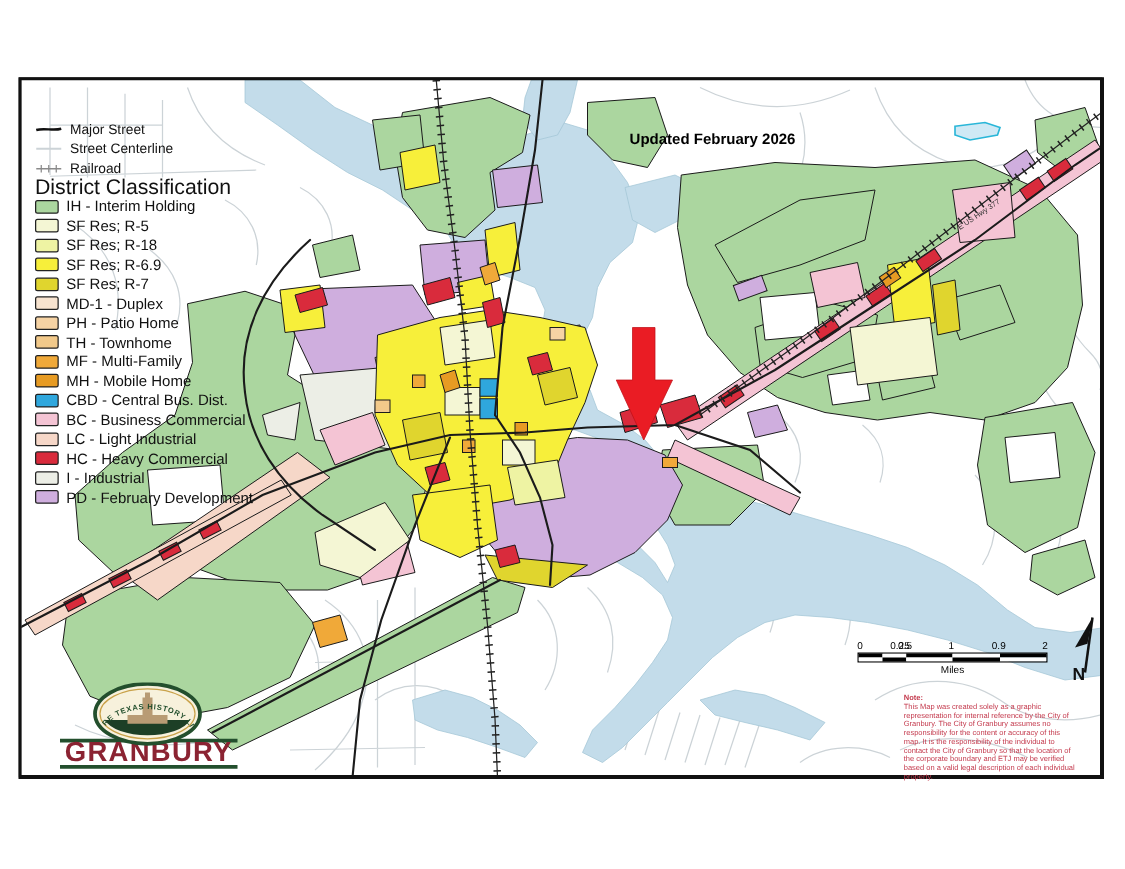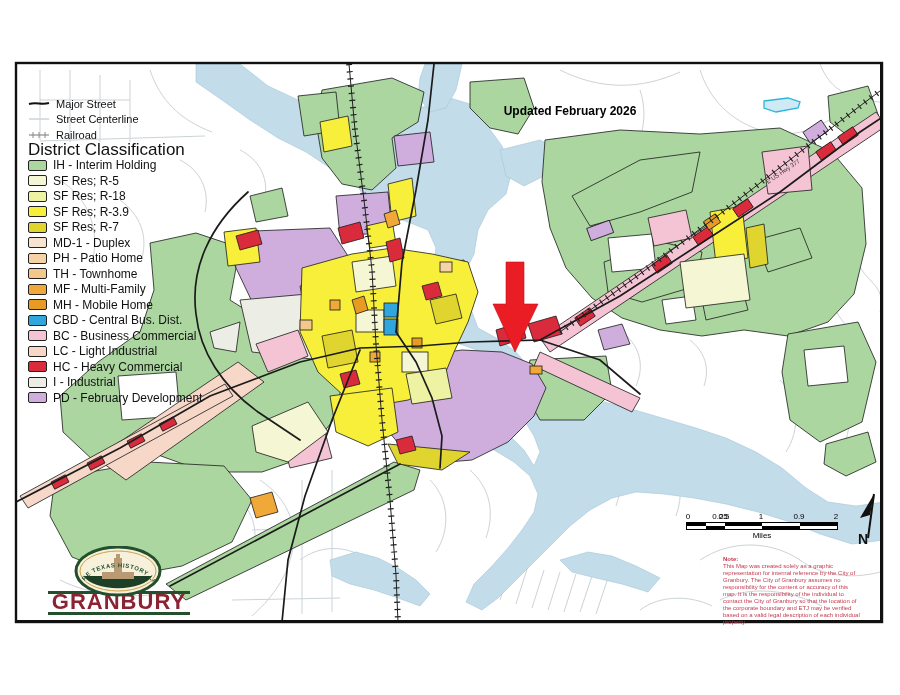--- a/index.html
+++ b/index.html
@@ -256,21 +256,21 @@
     <div class="lg-row lg-dist">
         <span class="lg-swatch" style="background: rgb(244, 246, 212);"></span>
         <span>SF Res; R-5</span>
       </div>
     <div class="lg-row lg-dist">
         <span class="lg-swatch" style="background: rgb(238, 243, 163);"></span>
         <span>SF Res; R-18</span>
       </div>
     <div class="lg-row lg-dist">
         <span class="lg-swatch" style="background: rgb(247, 239, 58);"></span>
-        <span>SF Res; R-3.9</span>
+        <span>SF Res; R-6.9</span>
       </div>
     <div class="lg-row lg-dist">
         <span class="lg-swatch" style="background: rgb(224, 213, 46);"></span>
         <span>SF Res; R-7</span>
       </div>
     <div class="lg-row lg-dist">
         <span class="lg-swatch" style="background: rgb(247, 227, 207);"></span>
         <span>MD-1 - Duplex</span>
       </div>
     <div class="lg-row lg-dist">

